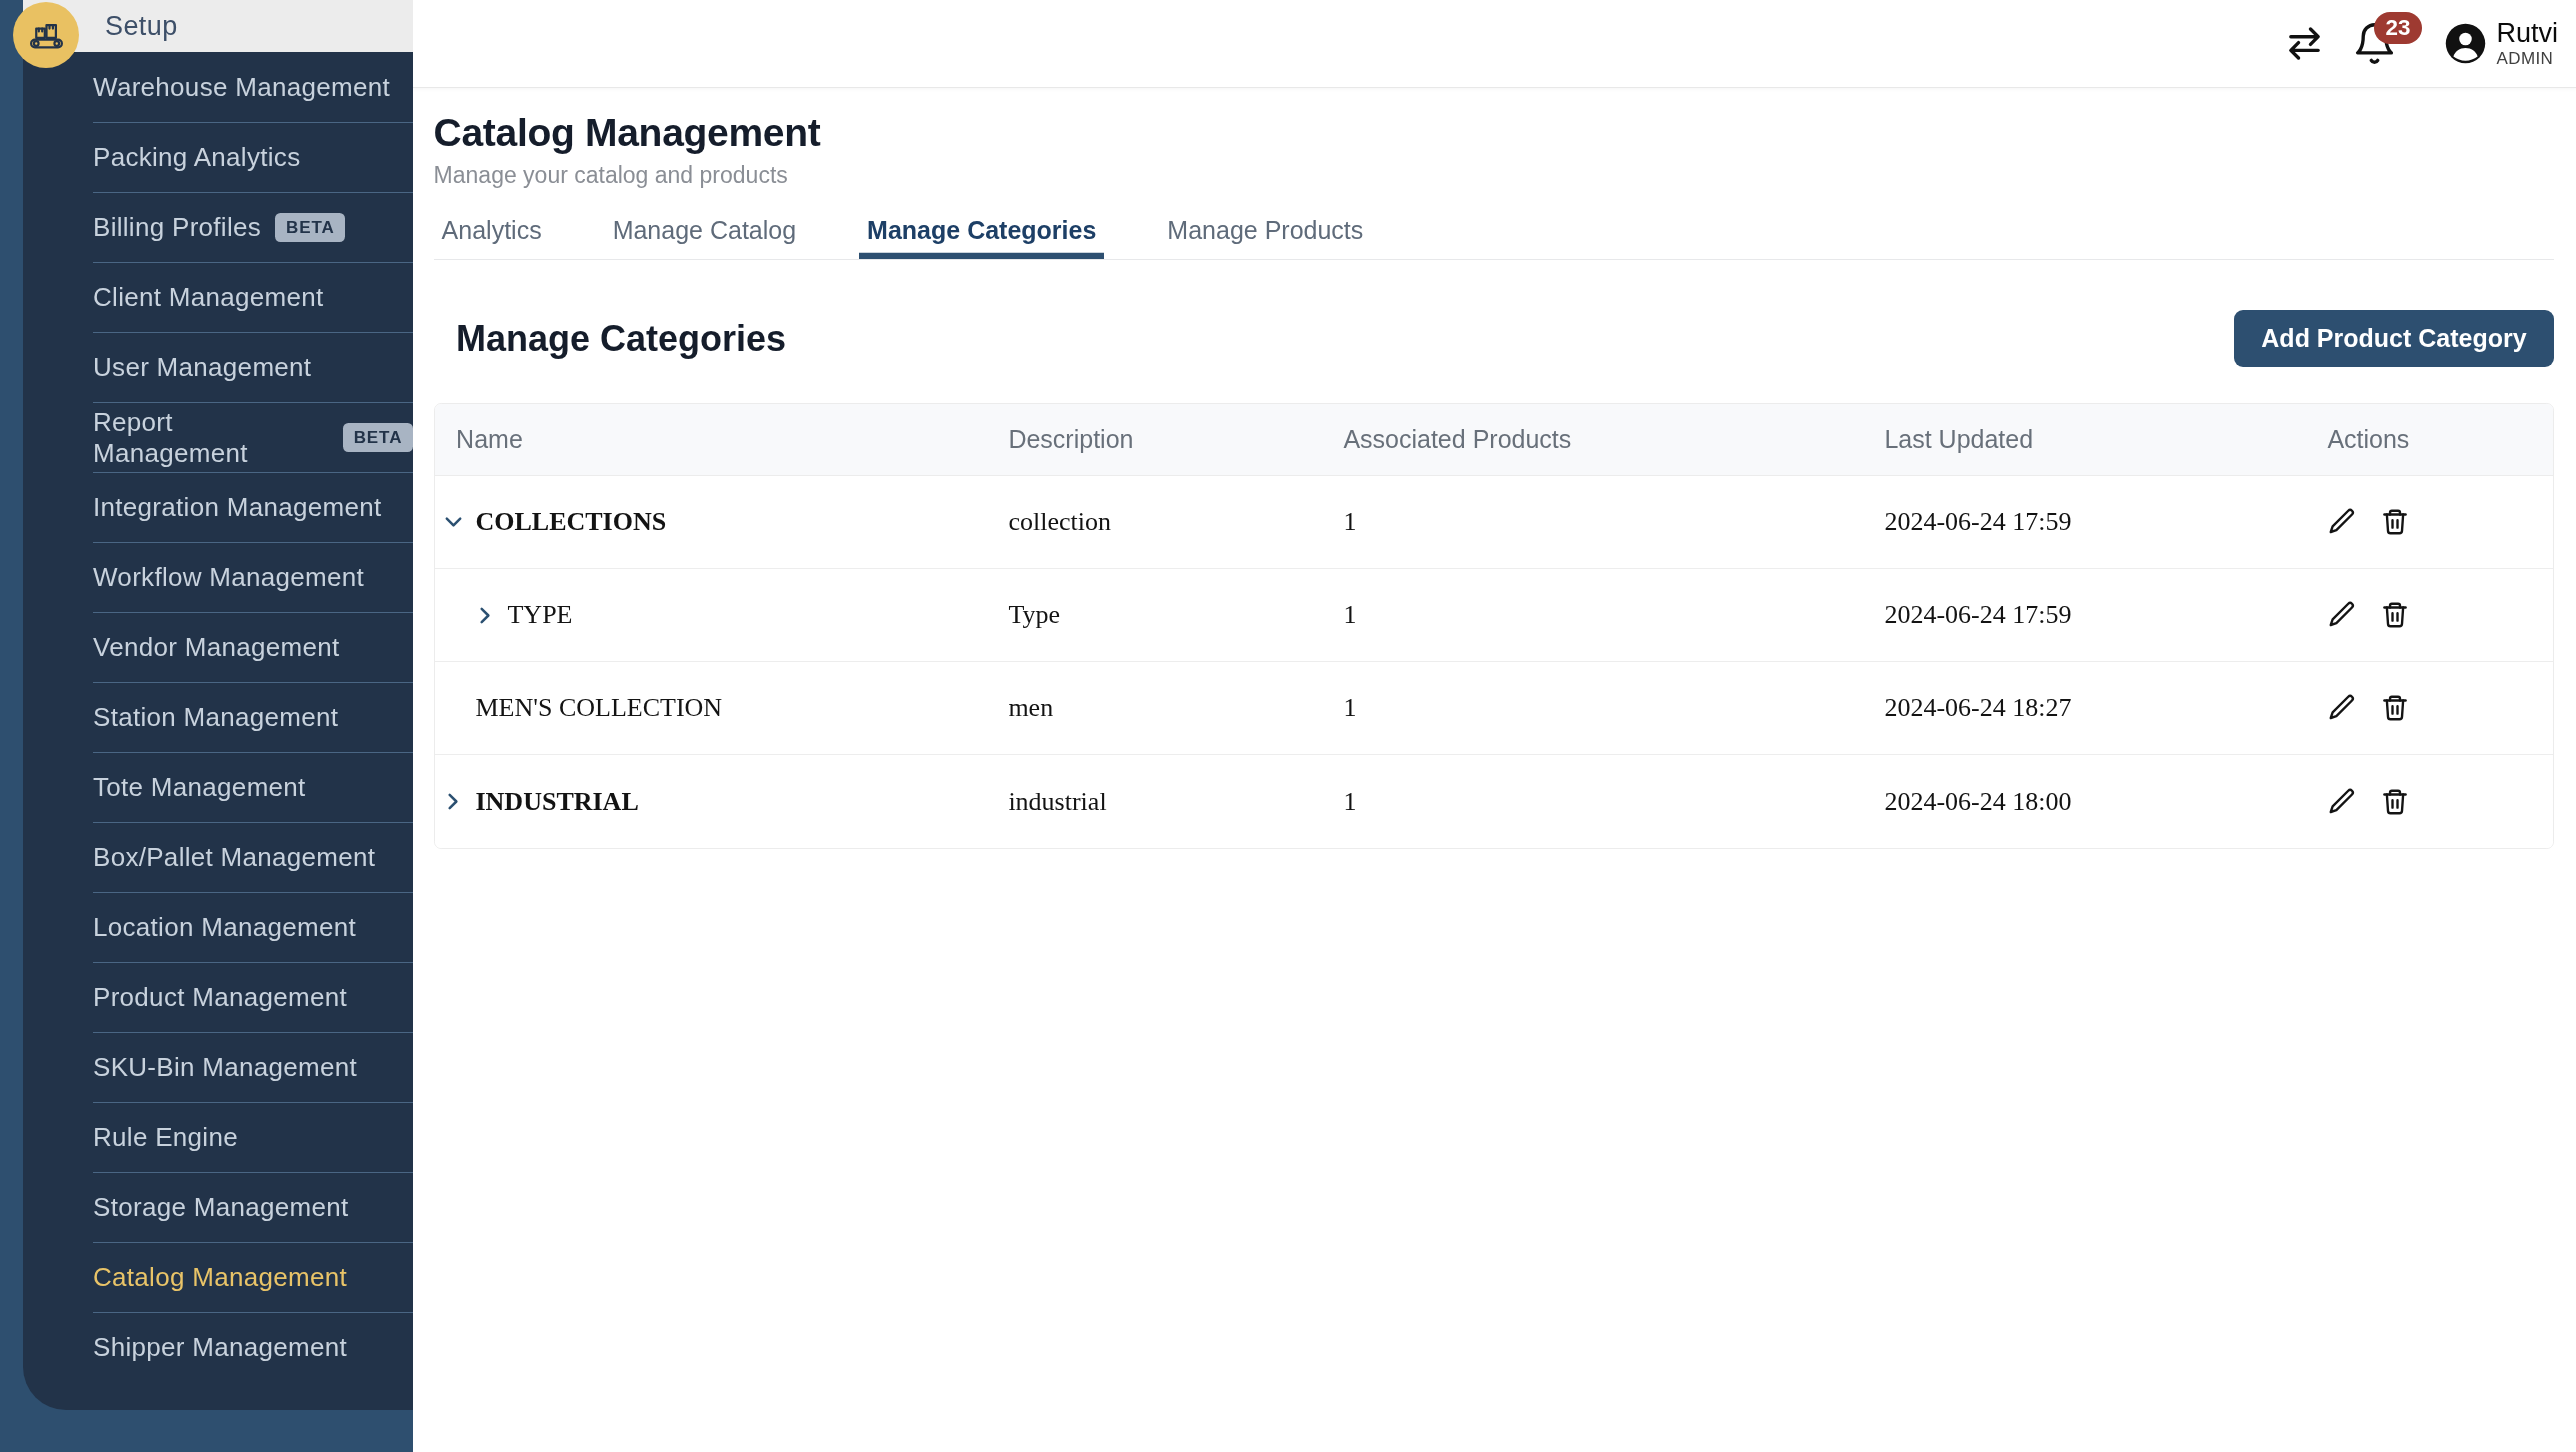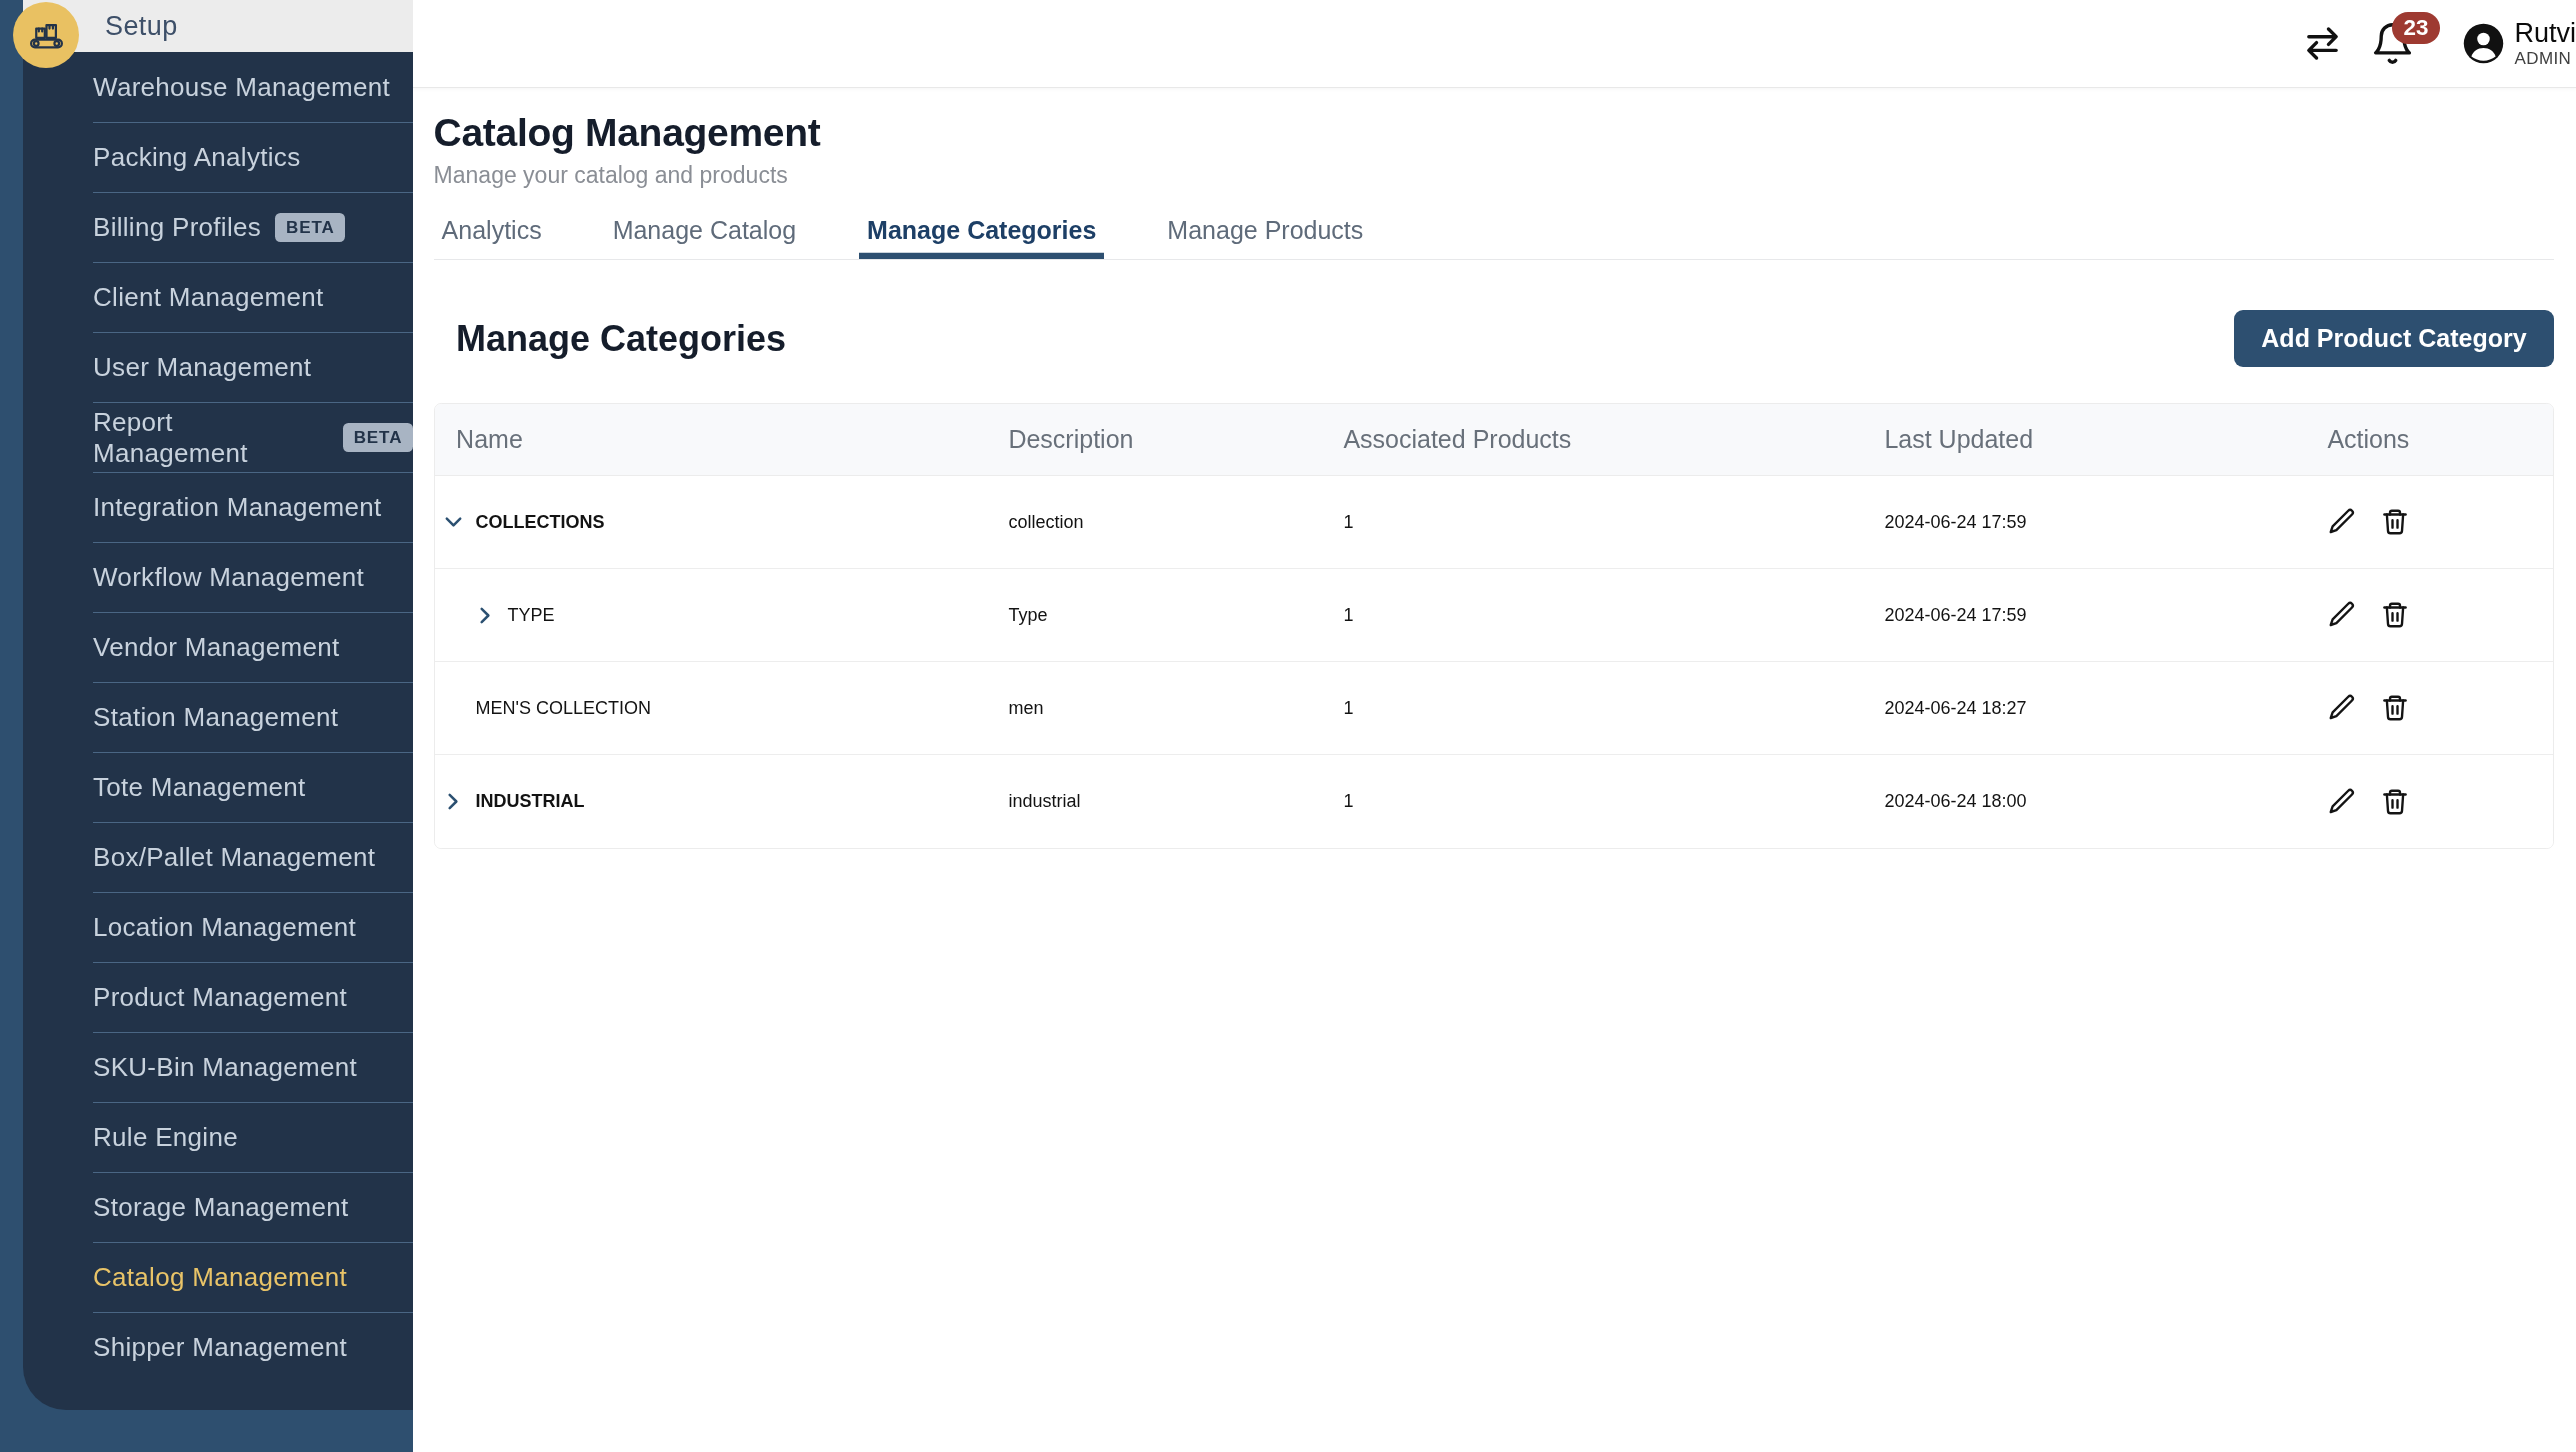--- a/index.html
+++ b/index.html
@@ -24,21 +24,21 @@
     border-top: 0.9px solid rgba(125,164,203,.45); }
   .side-item:first-child .side-inner { border-top: none; }
   .side-label { font-size: 26px; color: #c8d2dd; letter-spacing: 0.3px; }
   .side-item.active .side-label { color: #e9c468; }
   .side-badge { margin-left: 14.3px; background: #a8b4c3; color: #223349; font-size: 17px;
     font-weight: 700; letter-spacing: 0.9px; padding: 4.5px 10.7px 3.6px; border-radius: 5.4px; }
 
   
   .main { flex: 1 1 auto; display: flex; flex-direction: column; background: #fff; min-width: 0; }
   .topbar { height: 88px; flex: 0 0 88px; display: flex; align-items: center;
-    justify-content: flex-end; border-bottom: 0.9px solid #e8e8e8;
+    justify-content: flex-end; padding-right: 18px; border-bottom: 0.9px solid #e8e8e8;
     box-shadow: 0 1.8px 3.6px rgba(0,0,0,.04); }
   .topbar-icon { display: flex; align-items: center; justify-content: center; cursor: pointer; }
   .swap-wrap { margin-right: 27px; }
   .bell-wrap { position: relative; margin-right: 47px; }
   .notif-badge { position: absolute; top: -9px; left: 21.5px; background: #9e3a31; color: #fff;
     font-size: 22.4px; font-weight: 700; padding: 2.7px 11.6px; border-radius: 19.7px; line-height: 1.2; }
   .avatar-wrap { margin-right: 9px; }
   .user-block { display: flex; flex-direction: column; line-height: 1.15; }
   .user-name { font-size: 27px; color: #0b0b0b; }
   .user-role { font-size: 17px; color: #404040; letter-spacing: 0.4px; }
@@ -59,21 +59,21 @@
 
   .table { margin-top: 36px; border: 0.9px solid #ececec; border-radius: 7.2px; overflow: hidden; }
   .trow { display: grid; grid-template-columns: 572px 335px 541px 443px 1fr; align-items: center; }
   .thead { height: 72px; background: #f8f9fb; border-bottom: 0.9px solid #ececec; }
   .thead .cell { font-size: 25px; color: #68707a; }
   .tbody-row { height: 93px; border-bottom: 0.9px solid #ededed; background: #fff; }
   .tbody-row:last-child { border-bottom: none; }
   .cell { padding-left: 1.8px; }
   .cell.c0 { padding-left: 21.5px; }
   .tbody-row .cell.c0 { padding-left: 7.2px; display: flex; align-items: center; }
-  .tbody-row .cell { font-size: 18px; color: #131313; }
+  .tbody-row .cell { font-size: 26px; color: #131313; font-family: Liberation Serif, serif; }
   .indent { display: inline-block; height: 0.9px; }
   .chev { width: 23px; height: 23px; flex: 0 0 23px; margin-right: 10.7px; cursor: pointer; }
   .chev.right { transform: rotate(-90deg); }
   .chev.hidden { visibility: hidden; }
   .row-name.bold { font-weight: 700; }
   .actions-cell { display: flex; align-items: center; gap: 23px; }
   .action-icon { width: 30px; height: 30px; cursor: pointer; }
 </style>
 </head>
 <body>

